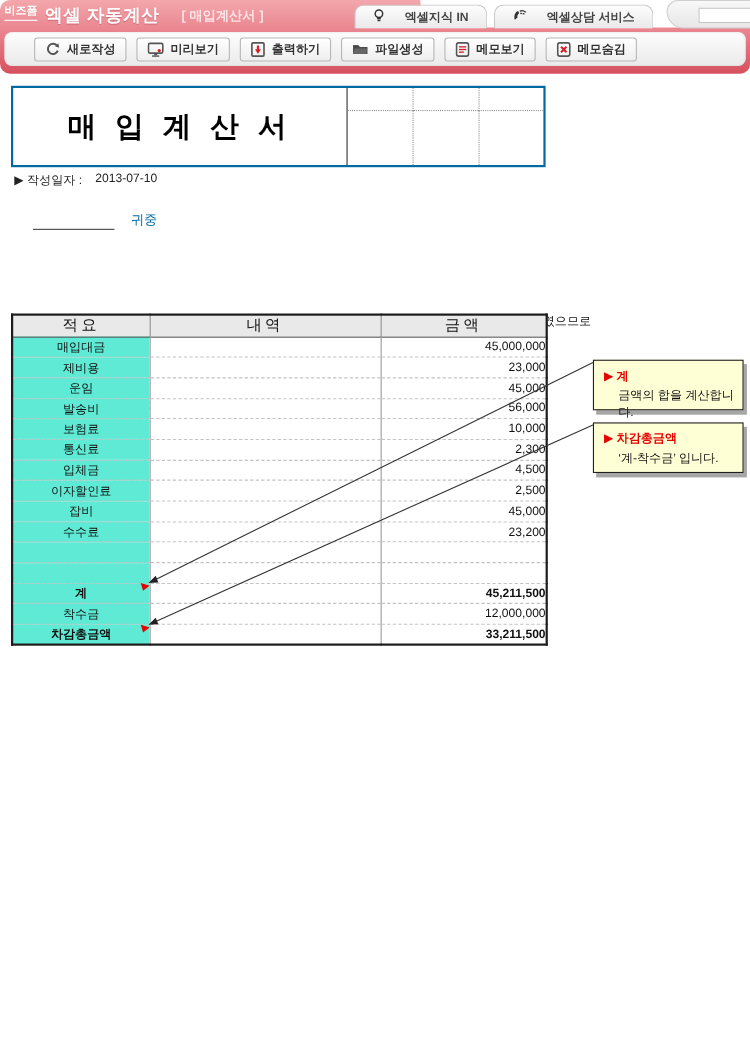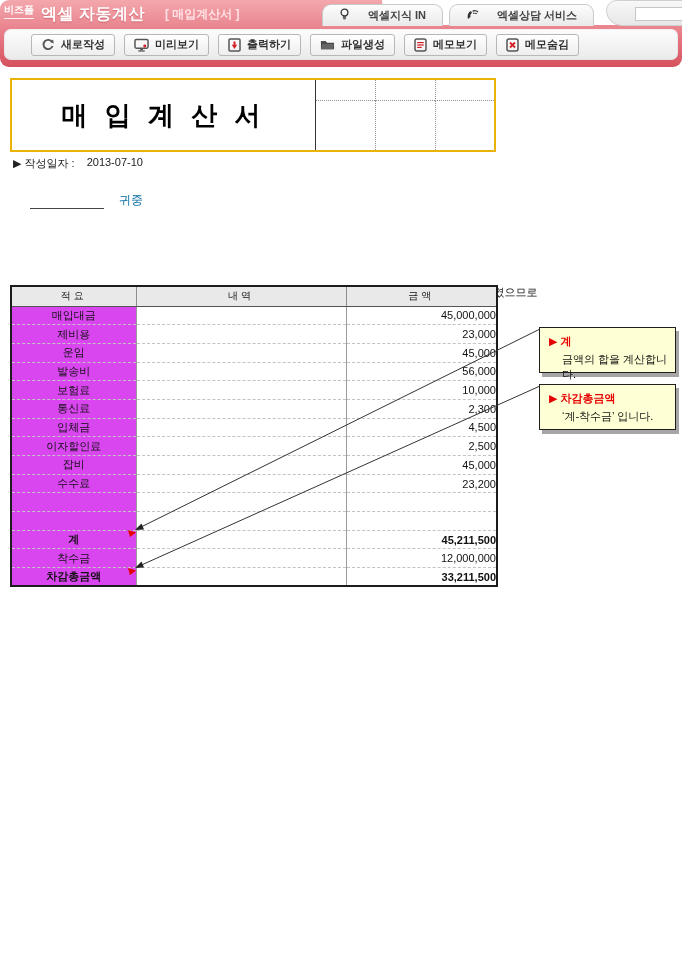--- a/index.html
+++ b/index.html
@@ -27,46 +27,46 @@
   .corner-input { position:absolute; right:0px; top:6px; width:56px; height:14px; background:#fff; border:1px solid #c6c6c6; }
   .toolbar-area { position:absolute; left:4px; right:4px; top:29px; height:31px;
     background:linear-gradient(#fdfdfd,#ebeaeb); border-radius:7px; box-shadow:inset 0 0 2px #d5d5d5; z-index:2; }
   .toolbar-buttons { display:flex; align-items:center; gap:9px; height:100%; padding-left:27px; }
   .tb-btn { display:inline-flex; align-items:center; gap:6px; height:22px; padding:10px 9px;
     background:linear-gradient(#ffffff,#eeeeee); border:1px solid #b7b7b7; border-radius:3px;
     font-size:11px; font-weight:bold; color:#333; cursor:pointer; }
   .tb-btn svg { display:block; }
 
   
-  .doc-titlebox { position:absolute; left:10px; top:78px; width:486px; height:74px; border:2px solid #eab308; background:#fff; }
+  .doc-titlebox { position:absolute; left:10px; top:78px; width:486px; height:74px; border:2px solid #0369a1; background:#fff; }
   .doc-title { position:absolute; left:0; top:0; width:303px; height:100%; display:flex; align-items:center; justify-content:center;
     font-size:26px; font-weight:bold; letter-spacing:5px; color:#000; }
   .title-grid { position:absolute; left:303px; top:0; right:0; bottom:0; border-left:1px solid #333;
     display:grid; grid-template-columns:1fr 1fr 1fr; grid-template-rows:21px 1fr; }
   .tg-cell { border-left:1px dotted #909090; }
   .tg-cell.first { border-left:none; }
   .tg-cell.r1 { border-bottom:1px dotted #909090; }
 
   .date-line { position:absolute; left:13px; top:156px; font-size:11px; color:#222; display:flex; }
   .date-line .val { margin-left:12px; }
   .recipient { position:absolute; left:30px; top:192px; font-size:12px; color:#0369a1; display:flex; align-items:flex-end; }
   .recipient .uline { display:inline-block; width:74px; border-bottom:1px solid #444; height:13px; }
   .recipient .kw { margin-left:15px; }
 
   .body-text { position:absolute; left:13px; top:227px; font-size:11px; color:#111; line-height:26px; white-space:pre; }
 
   table.invoice { position:absolute; left:10px; top:285px; width:486px; border-collapse:collapse; table-layout:fixed;
     border:2px solid #1c1c1c; font-size:11px; color:#111; }
   table.invoice col.c1 { width:125px; } table.invoice col.c2 { width:210px; } table.invoice col.c3 { width:151px; }
   table.invoice th { height:20px; background:#e9e9e9; font-weight:normal; letter-spacing:3px;
-    border-bottom:1px solid #555; font-size:10px; }
+    border-bottom:1px solid #555; font-size:14px; }
   table.invoice th + th { border-left:1px solid #8d8d8d; }
   table.invoice td { height:18.7px; border-bottom:1px dashed #c3c3c3; padding:0; }
   table.invoice tr:last-child td { border-bottom:none; }
-  td.label { background:#d946ef; text-align:center; }
+  td.label { background:#5eead4; text-align:center; }
   td.detail, td.amount { border-left:1px solid #9a9a9a; background:#fff; }
   td.amount { text-align:right; padding-right:6px; }
   tr.bold-row td { font-weight:bold; }
 
   .lines-overlay { position:absolute; left:0; top:0; width:682px; height:962px; pointer-events:none; z-index:5; }
 
   .callout { position:absolute; left:539px; width:137px; height:46px; background:#ffffd6;
     border:1px solid #1f1f1f; box-shadow:3px 4px 0 #a6a6a6; padding:6px 6px 6px 9px; z-index:6; }
   .callout-title { color:#e60000; font-weight:bold; font-size:11px; }
   .callout-desc { color:#111; font-size:11px; margin-left:13px; margin-top:3px; }

